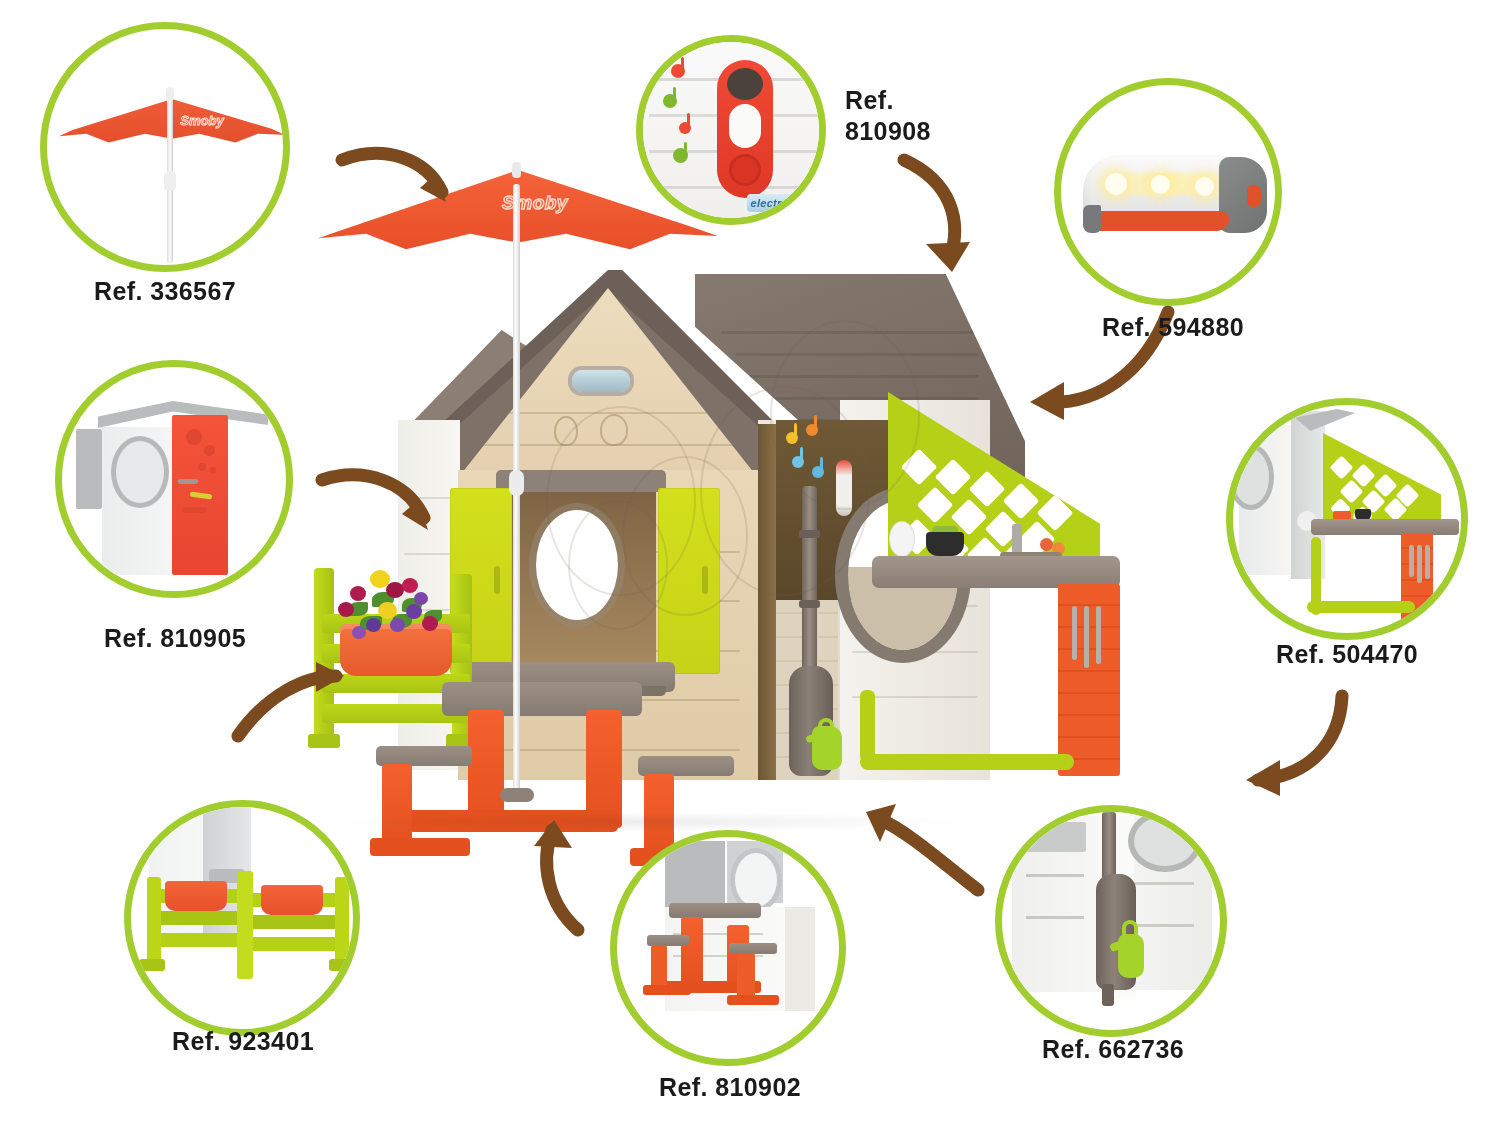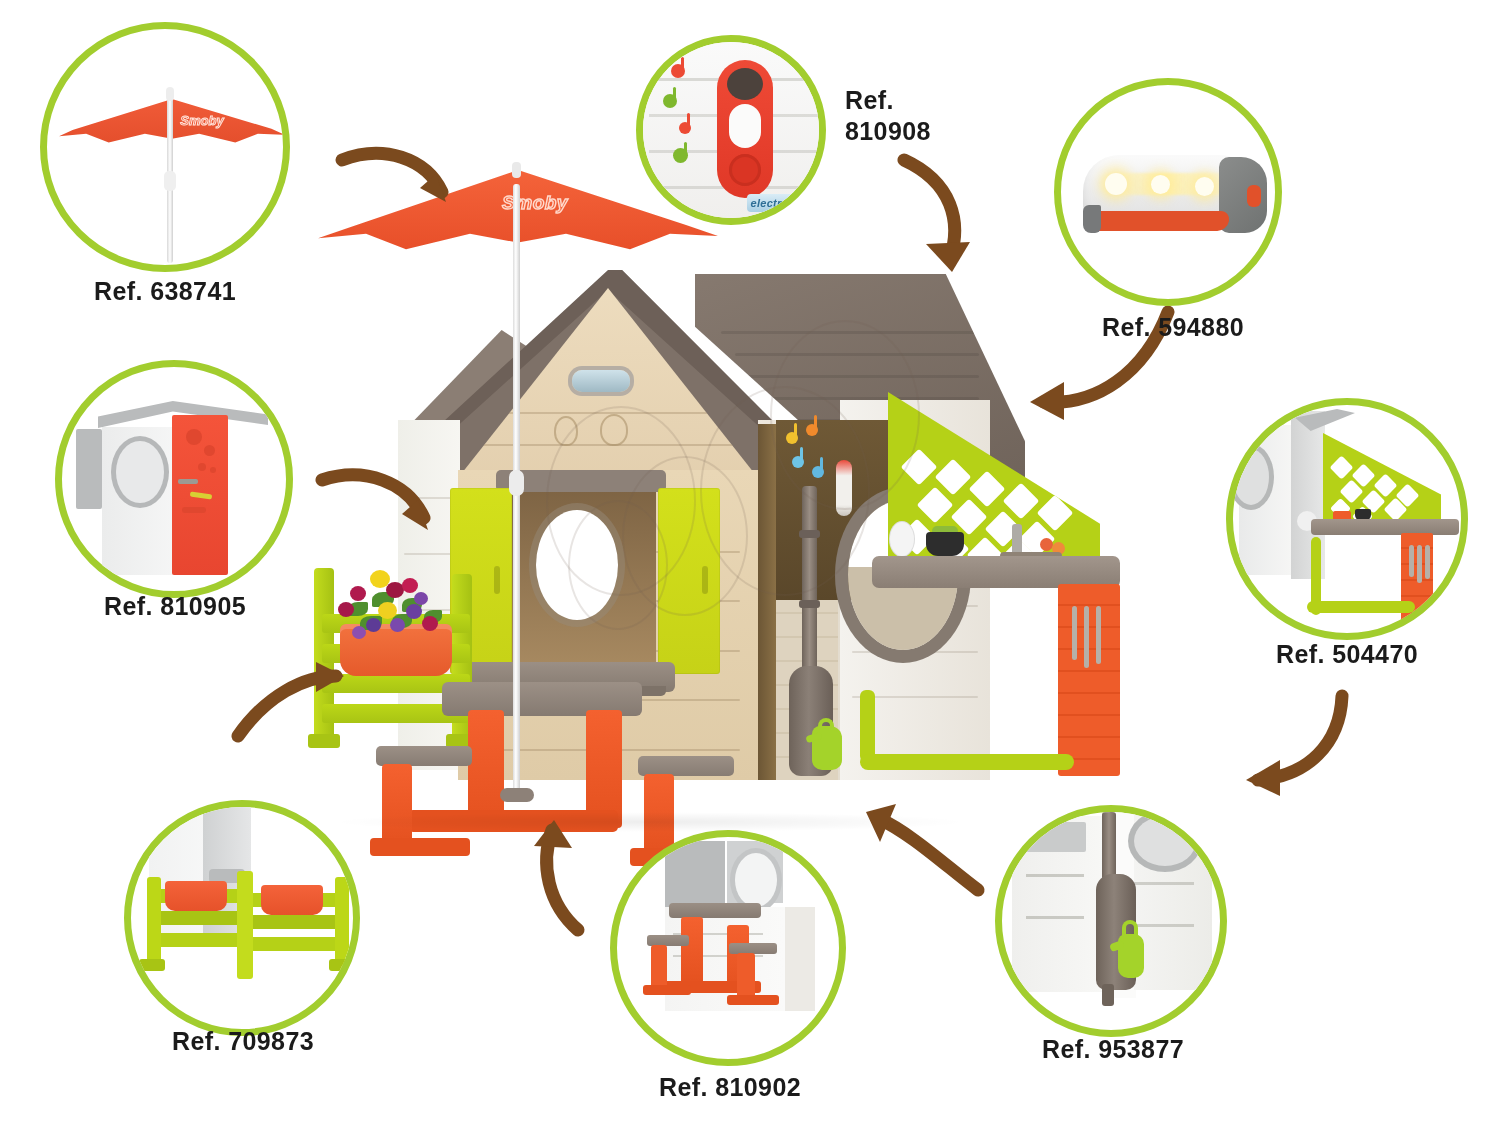--- a/index.html
+++ b/index.html
@@ -431,40 +431,40 @@
   </div>
 
   <div class="callout">
     <div class="ring" style="left:40px;top:22px;width:250px;height:250px;">
       <div style="position:absolute;left:12px;top:70px;width:226px;height:62px;background:linear-gradient(180deg,#f05b38,#e04a28);clip-path:polygon(0% 60%,6% 50%,50% 0%,94% 48%,100% 58%,88% 56%,78% 70%,62% 56%,50% 64%,38% 56%,22% 70%,12% 56%);"></div>
       <div style="position:absolute;left:120px;top:84px;width:70px;text-align:center;color:#f05b38;font-weight:bold;font-style:italic;font-size:13px;-webkit-text-stroke:1px #ffe3da;">Smoby</div>
       <div style="position:absolute;left:120px;top:66px;width:6px;height:168px;background:linear-gradient(90deg,#d8d8d8,#ffffff,#cfcfcf);border-radius:3px;"></div>
       <div style="position:absolute;left:119px;top:58px;width:8px;height:14px;background:#ededed;border-radius:4px;"></div>
       <div style="position:absolute;left:117px;top:142px;width:12px;height:20px;background:#efefef;border-radius:5px;"></div>
     </div>
-    <div class="ref-label" style="left:35px;top:277px;width:260px;">Ref. 638741</div>
+    <div class="ref-label" style="left:35px;top:277px;width:260px;">Ref. 336567</div>
   </div>
 
   <div class="callout">
     <div class="ring" style="left:55px;top:360px;width:238px;height:238px;">
       <div style="position:absolute;left:36px;top:34px;width:170px;height:52px;background:#b9bbbc;clip-path:polygon(44% 0%,100% 26%,100% 46%,44% 20%,0% 52%,0% 30%);"></div>
       <div style="position:absolute;left:28px;top:62px;width:80px;height:36px;background:#c2c4c5;clip-path:polygon(60% 0%,100% 16%,40% 100%,0% 82%);"></div>
       <div style="position:absolute;left:40px;top:60px;width:106px;height:148px;background:linear-gradient(90deg,#ebecec,#fafafa);"></div>
       <div style="position:absolute;left:14px;top:62px;width:26px;height:80px;background:#b9bbbc;border-radius:2px;"></div>
       <div style="position:absolute;left:54px;top:74px;width:48px;height:62px;border-radius:50%;background:#e8e9ea;box-shadow:0 0 0 5px #b6b8b9;"></div>
       <div style="position:absolute;left:110px;top:48px;width:56px;height:160px;background:linear-gradient(180deg,#f4543a,#e84630);border-radius:2px;"></div>
       <div style="position:absolute;left:124px;top:62px;width:16px;height:16px;border-radius:50%;background:#e0472f;"></div>
       <div style="position:absolute;left:142px;top:78px;width:11px;height:11px;border-radius:50%;background:#e0472f;"></div>
       <div style="position:absolute;left:136px;top:96px;width:8px;height:8px;border-radius:50%;background:#e0472f;"></div>
       <div style="position:absolute;left:148px;top:100px;width:6px;height:6px;border-radius:50%;background:#e0472f;"></div>
       <div style="position:absolute;left:116px;top:112px;width:20px;height:5px;background:#9c9a93;border-radius:2px;"></div>
       <div style="position:absolute;left:128px;top:126px;width:22px;height:5px;background:#d8cf33;border-radius:2px;transform:rotate(8deg)"></div>
       <div style="position:absolute;left:120px;top:140px;width:24px;height:6px;background:#e0472f;border-radius:3px;"></div>
     </div>
-    <div class="ref-label" style="left:45px;top:592px;width:260px;">Ref. 810905</div>
+    <div class="ref-label" style="left:45px;top:624px;width:260px;">Ref. 810905</div>
   </div>
 
   <div class="callout">
     <div class="ring" style="left:124px;top:800px;width:236px;height:236px;">
       <div style="position:absolute;left:18px;top:6px;width:90px;height:122px;background:linear-gradient(90deg,#f1f2f2,#fafafa);"></div>
       <div style="position:absolute;left:72px;top:0px;width:48px;height:128px;background:linear-gradient(90deg,#cfd1d2,#e5e6e7);"></div>
       <div style="position:absolute;left:78px;top:62px;width:36px;height:14px;background:#b9bbbc;border-radius:4px;"></div>
 
       <div style="position:absolute;left:20px;top:82px;width:94px;height:14px;background:#b5d117;border-radius:3px;"></div>
       <div style="position:absolute;left:20px;top:104px;width:94px;height:14px;background:#a8c414;border-radius:3px;"></div>
@@ -476,21 +476,21 @@
       <div style="position:absolute;left:118px;top:108px;width:92px;height:14px;background:#a8c414;border-radius:3px;"></div>
       <div style="position:absolute;left:118px;top:130px;width:92px;height:14px;background:#b5d117;border-radius:3px;"></div>
       <div style="position:absolute;left:204px;top:70px;width:14px;height:88px;background:#bcd717;border-radius:3px;"></div>
       <div style="position:absolute;left:198px;top:152px;width:26px;height:12px;background:#a8c414;border-radius:3px;"></div>
 
       <div style="position:absolute;left:106px;top:64px;width:16px;height:108px;background:#c3dc1d;border-radius:3px;"></div>
 
       <div style="position:absolute;left:34px;top:74px;width:62px;height:30px;background:linear-gradient(180deg,#f4633a,#e6522a);border-radius:4px 4px 10px 10px;"></div>
       <div style="position:absolute;left:130px;top:78px;width:62px;height:30px;background:linear-gradient(180deg,#f4633a,#e6522a);border-radius:4px 4px 10px 10px;"></div>
     </div>
-    <div class="ref-label" style="left:118px;top:1027px;width:250px;">Ref. 709873</div>
+    <div class="ref-label" style="left:118px;top:1027px;width:250px;">Ref. 923401</div>
   </div>
 
   <div class="callout">
     <div class="ring" style="left:610px;top:830px;width:236px;height:236px;">
       <div style="position:absolute;left:48px;top:4px;width:60px;height:74px;background:#b9bbbc;"></div>
       <div style="position:absolute;left:110px;top:4px;width:56px;height:62px;background:#cfd1d2;"></div>
       <div style="position:absolute;left:118px;top:16px;width:42px;height:54px;border-radius:50%;background:#f3f4f4;box-shadow:0 0 0 5px #c3c5c6;"></div>
       <div style="position:absolute;left:48px;top:70px;width:138px;height:104px;background:linear-gradient(90deg,#f4f4f3,#fbfbfa);"></div>
       <div style="position:absolute;left:56px;top:96px;width:90px;height:2px;background:rgba(140,140,130,.35)"></div>
       <div style="position:absolute;left:56px;top:118px;width:90px;height:2px;background:rgba(140,140,130,.35)"></div>
@@ -523,21 +523,21 @@
       <div style="position:absolute;left:132px;top:70px;width:60px;height:3px;background:rgba(150,150,140,.4)"></div>
       <div style="position:absolute;left:132px;top:112px;width:60px;height:3px;background:rgba(150,150,140,.4)"></div>
 
       <div style="position:absolute;left:100px;top:0px;width:14px;height:68px;background:linear-gradient(90deg,#6f645b,#9a8e84,#6f645b);border-radius:3px;"></div>
       <div style="position:absolute;left:94px;top:62px;width:40px;height:116px;background:linear-gradient(90deg,#6e635a,#8d8279 45%,#6a5f57);border-radius:16px 16px 10px 10px;"></div>
       <div style="position:absolute;left:100px;top:172px;width:12px;height:22px;background:#6e635a;border-radius:3px;"></div>
       <div style="position:absolute;left:116px;top:122px;width:26px;height:44px;background:#a4d32a;border-radius:8px 10px 10px 10px;"></div>
       <div style="position:absolute;left:108px;top:130px;width:14px;height:8px;background:#a4d32a;border-radius:4px;transform:rotate(-20deg)"></div>
       <div style="position:absolute;left:120px;top:108px;width:16px;height:16px;border:4px solid #a4d32a;border-bottom:none;border-radius:8px 8px 0 0;"></div>
     </div>
-    <div class="ref-label" style="left:988px;top:1035px;width:250px;">Ref. 953877</div>
+    <div class="ref-label" style="left:988px;top:1035px;width:250px;">Ref. 662736</div>
   </div>
 
   <div class="callout">
     <div class="ring" style="left:1226px;top:398px;width:242px;height:242px;">
       <div style="position:absolute;left:6px;top:20px;width:58px;height:150px;background:linear-gradient(90deg,#e9eaea,#f7f7f6);"></div>
       <div style="position:absolute;left:0px;top:44px;width:36px;height:56px;border-radius:50%;background:#dfe0e0;box-shadow:0 0 0 5px #b6b8b8;"></div>
       <div style="position:absolute;left:58px;top:6px;width:34px;height:168px;background:linear-gradient(90deg,#d2d3d3,#e7e8e8);"></div>
       <div style="position:absolute;left:62px;top:4px;width:60px;height:22px;background:#b9bbbc;clip-path:polygon(0% 40%,70% 0%,100% 18%,26% 100%);"></div>
 
       <div style="position:absolute;left:90px;top:28px;width:118px;height:88px;background:#b5d117;clip-path:polygon(0% 0%,100% 70%,100% 100%,0% 100%);">

